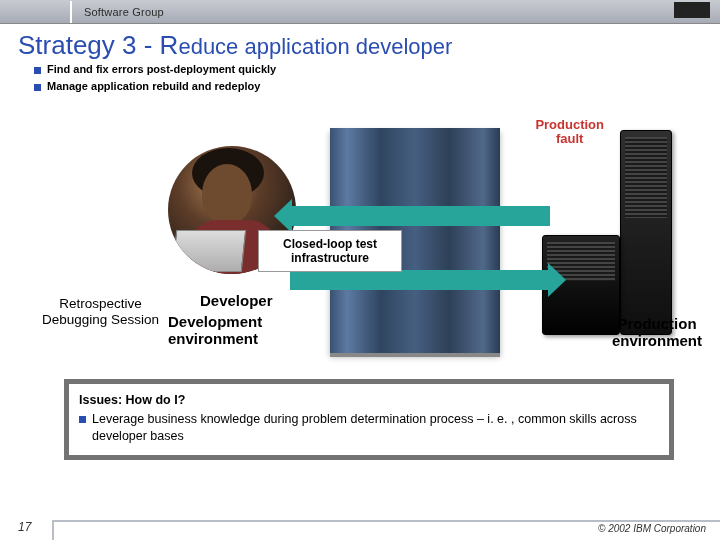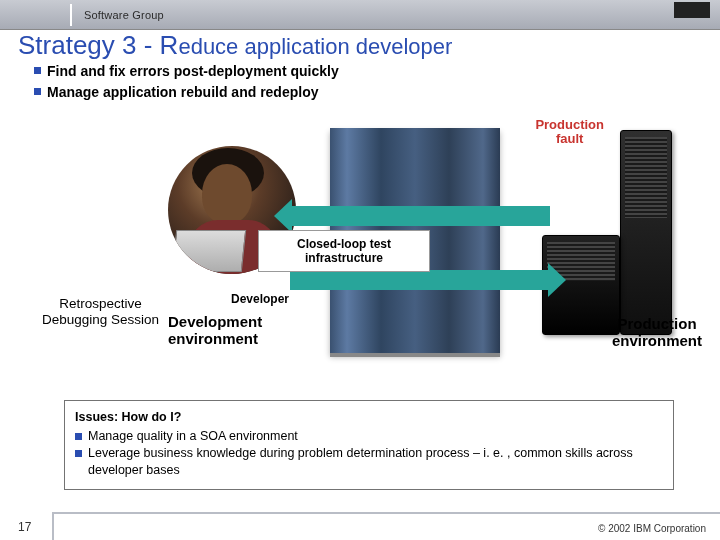--- a/index.html
+++ b/index.html
@@ -1,71 +1,71 @@
 <!DOCTYPE html>
 <html><head>
 <meta charset="utf-8">
 <style>
   * { box-sizing: border-box; margin: 0; padding: 0; }
   body { width: 720px; height: 540px; font-family: Arial, Helvetica, sans-serif; background: #fff; position: relative; overflow: hidden; }
 
-  .topbar { position: absolute; top: 0; left: 0; right: 0; height: 30px; background: linear-gradient(to bottom, #c8cbd2, #a7abb5); border-bottom: 1px solid #888; display: flex; align-items: center; }
+  .topbar { position: absolute; top: 0; left: 0; right: 0; height: 24px; background: linear-gradient(to bottom, #c8cbd2, #a7abb5); border-bottom: 1px solid #888; display: flex; align-items: center; }
   .topbar-rule { width: 72px; height: 22px; border-right: 2px solid #fff; }
   .topbar-label { font-size: 11px; color: #2b2b2b; margin-left: 12px; letter-spacing: 0.2px; }
   .ibm-logo { position: absolute; right: 10px; top: 2px; height: 16px; display: flex; flex-direction: column; justify-content: space-between; }
   .ibm-logo .bar { height: 1.5px; background: #222; width: 36px; }
 
   .title { position: absolute; top: 30px; left: 18px; font-size: 26px; color: #2a4db1; font-weight: 400; }
   .title .small { font-size: 22px; }
 
-  .bullets-top { position: absolute; top: 62px; left: 34px; font-size: 14px; font-weight: bold; color: #000; line-height: 1.35; }
+  .bullets-top { position: absolute; top: 62px; left: 34px; font-size: 11px; font-weight: bold; color: #000; line-height: 1.35; }
   .bullets-top .row { display: flex; align-items: flex-start; margin-bottom: 2px; }
   .sq { display: inline-block; width: 7px; height: 7px; background: #2a4db1; margin-right: 6px; margin-top: 5px; flex-shrink: 0; }
 
   .prod-fault { position: absolute; top: 118px; right: 116px; color: #c8342f; font-weight: bold; font-size: 13px; text-align: center; line-height: 1.1; }
 
   
   .rack { position: absolute; background: linear-gradient(to bottom, #2f2f2f, #0e0e0e); border: 1px solid #000; border-radius: 3px; box-shadow: 2px 2px 4px rgba(0,0,0,0.4); }
   .rack::after { content:""; position:absolute; left:4px; right:4px; top:6px; height:40%; background: repeating-linear-gradient(to bottom, #444 0, #444 2px, #1a1a1a 2px, #1a1a1a 4px); }
   .rack-tall { width: 52px; height: 205px; right: 48px; top: 130px; }
   .rack-short { width: 78px; height: 100px; right: 100px; top: 235px; background: linear-gradient(to bottom,#222,#000); }
 
   
   .wall { position: absolute; left: 330px; top: 128px; width: 170px; height: 225px; background: linear-gradient(to right, #3a5170 0%, #5d7aa3 10%, #2f4560 30%, #465f81 50%, #2e4057 70%, #50688a 90%, #2a3b53 100%); box-shadow: 0 4px 6px rgba(0,0,0,0.3); }
   .wall::after{content:"";position:absolute;left:0;right:0;bottom:-4px;height:4px;background:#888;}
 
   
-  .loop-box { position: absolute; left: 258px; top: 230px; width: 172px; background: #fff; border: 1px solid #999; padding: 6px 6px; text-align: center; font-size: 12px; font-weight: bold; color: #000; z-index: 5; }
+  .loop-box { position: absolute; left: 258px; top: 230px; width: 144px; background: #fff; border: 1px solid #999; padding: 6px 6px; text-align: center; font-size: 12px; font-weight: bold; color: #000; z-index: 5; }
 
   
   .arrow { position: absolute; height: 20px; background: #28a59a; z-index: 4; }
   .arrow::before, .arrow::after { content:""; position:absolute; width:0; height:0; top:-7px; border-top:17px solid transparent; border-bottom:17px solid transparent; }
   .arrow-l { left: 290px; top: 206px; width: 260px; }
   .arrow-l::before { left:-16px; border-right:18px solid #28a59a; }
   .arrow-r { left: 290px; top: 270px; width: 260px; }
   .arrow-r::after { right:-16px; border-left:18px solid #28a59a; }
 
   
   .dev-circle { position: absolute; left: 168px; top: 146px; width: 128px; height: 128px; border-radius: 50%; background: radial-gradient(circle at 40% 30%, #a37b52 0%, #5c3c28 35%, #2f221b 70%); overflow: hidden; z-index: 3; }
   .dev-circle .face { position:absolute; left:34px; top:18px; width:50px; height:60px; background:#6e4a2e; border-radius:50% 50% 45% 45%; }
   .dev-circle .hair { position:absolute; left:24px; top:2px; width:72px; height:50px; background:#1a120d; border-radius:50%; }
   .dev-circle .shirt { position:absolute; left:20px; bottom:0; width:90px; height:54px; background:#7a2d2d; border-radius:30px 30px 0 0; }
   .dev-circle .laptop { position:absolute; left:6px; bottom:2px; width:70px; height:42px; background:linear-gradient(to bottom,#dcdcdc,#aeaeae); border:1px solid #888; transform:skewX(-6deg); }
 
   .retro { position: absolute; left: 22px; top: 296px; font-size: 13.5px; color: #000; text-align: center; line-height: 1.15; }
-  .dev-label { position: absolute; left: 200px; top: 292px; font-size: 12px; font-weight: bold; margin-left: 31px; }
+  .dev-label { position: absolute; left: 200px; top: 292px; font-size: 15px; font-weight: bold; }
   .dev-env { position: absolute; left: 168px; top: 314px; font-size: 15px; font-weight: bold; line-height: 1.1; }
   .prod-env { position: absolute; right: 18px; top: 316px; font-size: 15px; font-weight: bold; text-align: center; line-height: 1.1; }
 
-  .issues-box { position: absolute; left: 64px; top: 400px; width: 610px; border: 1px solid #737373; background: #fff; padding: 8px 10px 10px; font-size: 12.5px; line-height: 1.35; }
+  .issues-box { position: absolute; left: 64px; top: 379px; width: 610px; border: 5px solid #737373; background: #fff; padding: 8px 10px 10px; font-size: 12.5px; line-height: 1.35; }
   .issues-box .hdr { font-weight: bold; margin-bottom: 2px; }
   .issues-box .row { display: flex; align-items: flex-start; }
   .issues-box .row .txt { flex: 1; }
 
-  .footer { position: absolute; bottom: 0; left: 0; right: 0; height: 28px; display: flex; align-items: center; }
+  .footer { position: absolute; bottom: 0; left: 0; right: 0; height: 20px; display: flex; align-items: center; font-style: italic; }
   .footer-rule { position:absolute; left:52px; top:0; bottom:0; width:2px; background:#b9bdc6; }
   .footer-rule2 { position:absolute; left:52px; right:0; top:0; height:2px; background:#b9bdc6; }
   .slide-no { position: absolute; left: 18px; bottom: 6px; font-size: 12px; color: #333; }
   .copyright { position: absolute; right: 14px; bottom: 6px; font-size: 10px; color: #333; }
 </style>
 </head>
 <body>
 
 <div class="topbar">
   <div class="topbar-rule"></div>
@@ -124,24 +124,20 @@
 <div class="dev-label">Developer</div>
 <div class="dev-env" style="white-space:pre-line;"><span>Development
 environment</span></div>
 <div class="prod-env" style="white-space:pre-line;"><span>Production
 environment</span></div>
 
 <div class="issues-box">
   <div class="hdr">Issues: How do I?</div>
   <div class="row">
       <span class="sq"></span>
-      <span class="txt">Manage quality in a SOA environment</span>
-    </div>
-  <div class="row">
-      <span class="sq"></span>
       <span class="txt">Leverage business knowledge during problem determination process – i. e. , common skills across developer bases</span>
     </div>
 </div>
 
 <div class="footer">
   <div class="footer-rule"></div>
   <div class="footer-rule2"></div>
   <div class="slide-no">17</div>
   <div class="copyright">© 2002 IBM Corporation</div>
 </div>

